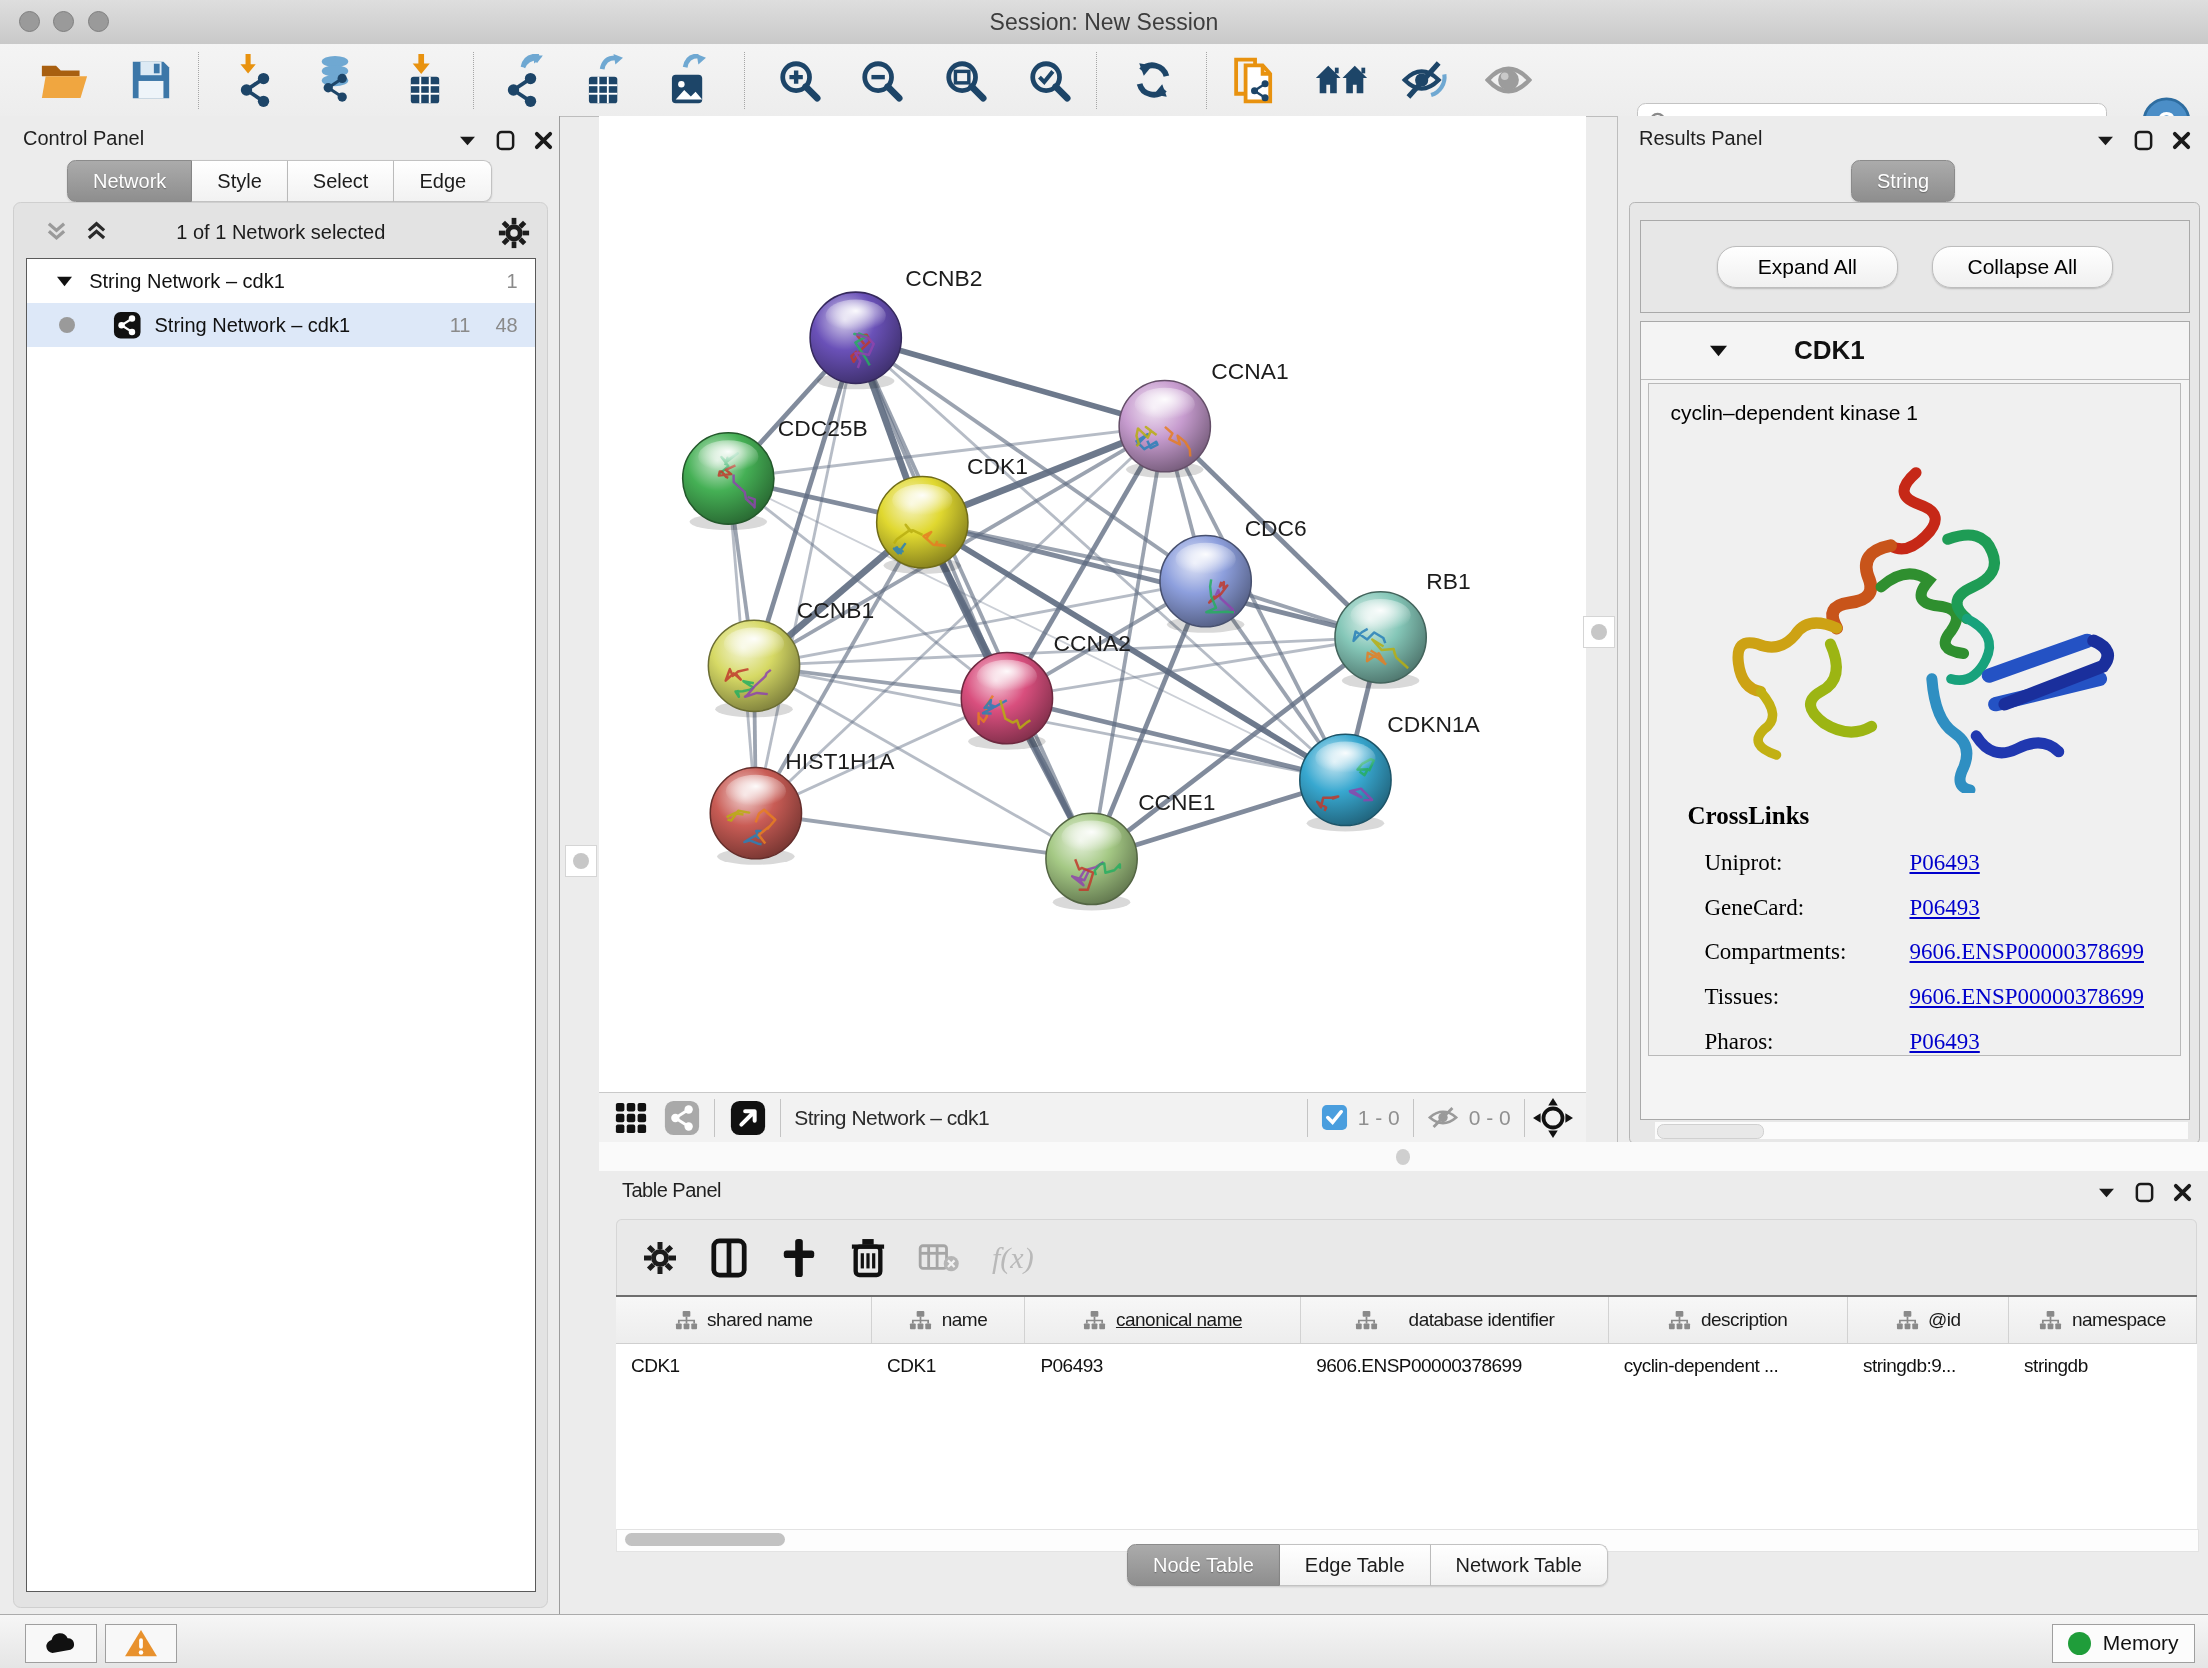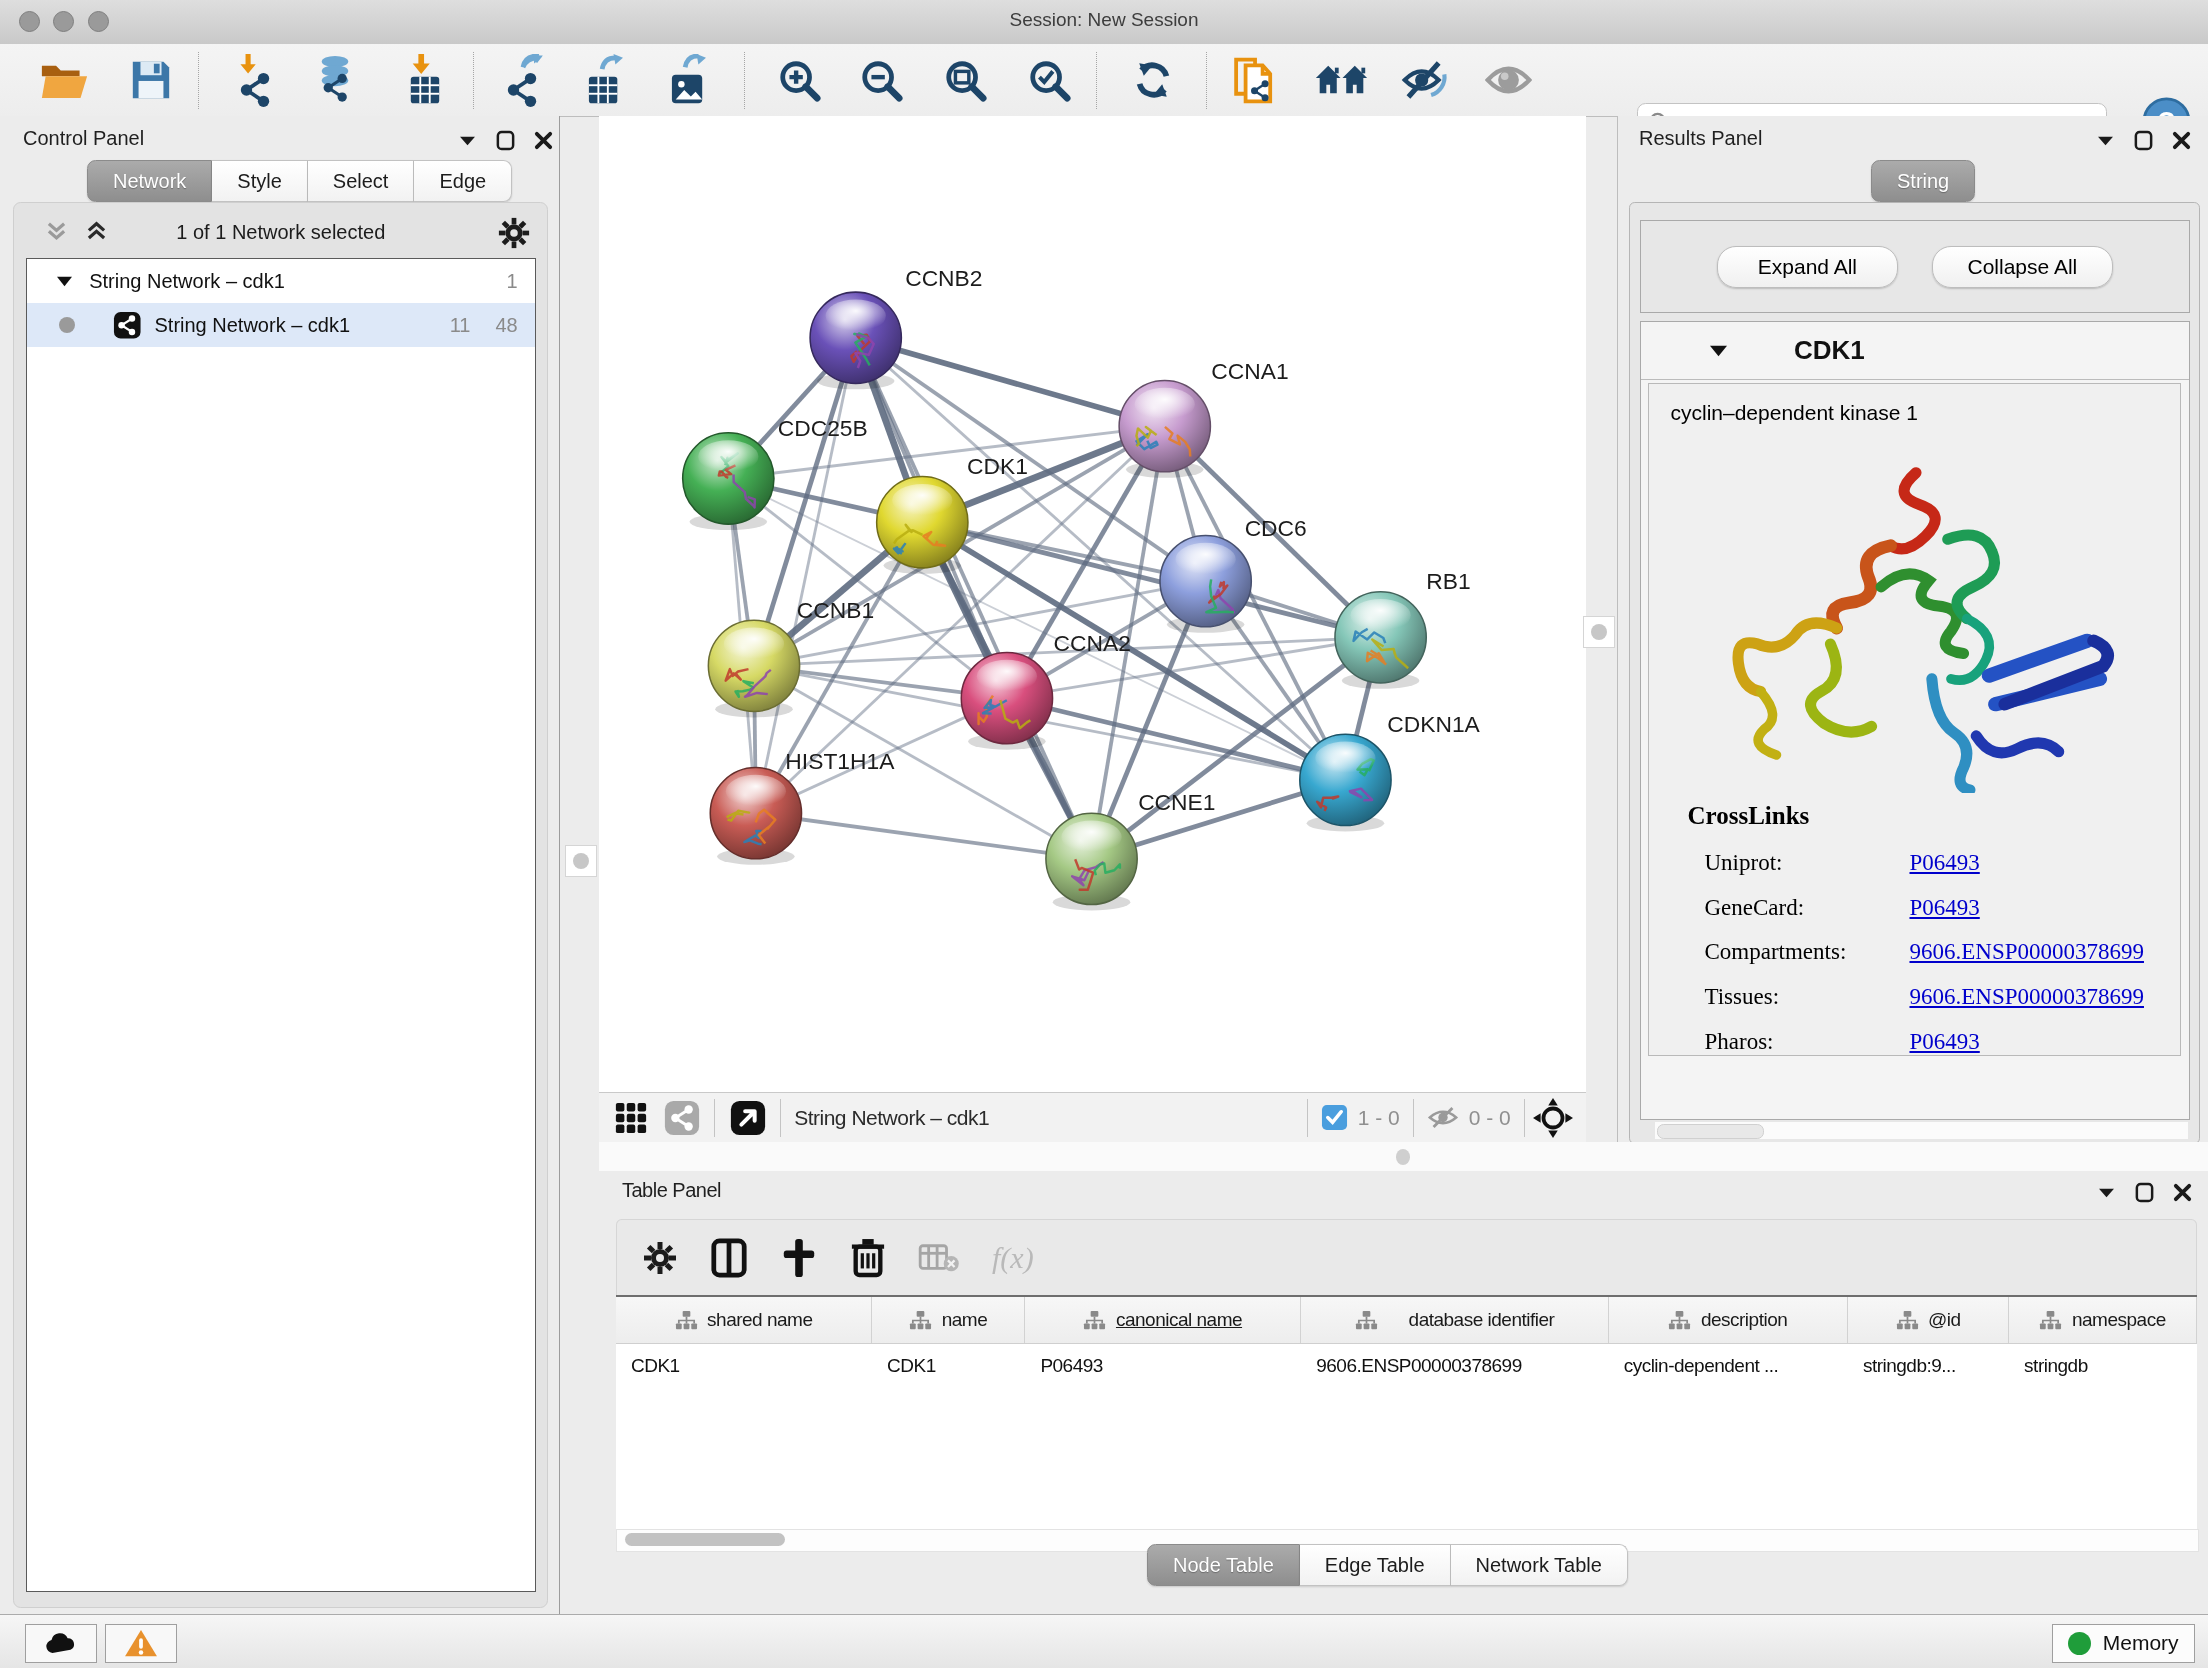--- a/index.html
+++ b/index.html
@@ -2,33 +2,33 @@
 <html style="font-size:15px"><head>
 <meta charset="utf-8">
 <style>
   html,body{margin:0;padding:0;width:2208px;height:1668px;overflow:hidden;
     font-family:"Liberation Sans",sans-serif;background:#ececec;}
   .abs{position:absolute;}
   
   #titlebar{left:0;top:0;width:2208px;height:44px;
     background:linear-gradient(#dedede,#c9c9c9);border-bottom:1px solid #9f9f9f;}
   .tl-circle{width:19px;height:19px;border-radius:50%;background:#9a9a9a;border:1px solid #7f7f7f;top:11.4px;}
-  #win-title{width:100%;text-align:center;top:8.6px;font-size:19px;color:#3d3d3d;}
+  #win-title{width:100%;text-align:center;top:8.6px;font-size:23px;color:#3d3d3d;}
   
   #toolbar{left:0;top:44px;width:2208px;height:72px;background:linear-gradient(#f4f4f4,#ededed);
     border-bottom:1px solid #bdbdbd;}
   .tb-btn{top:5.7px;width:61px;height:61px;display:flex;align-items:center;justify-content:center;}
   .tb-sep{top:7.6px;width:0;height:57px;border-left:1.9px dotted #a5a5a5;}
   #search-wrap{left:1637px;top:59px;width:468px;height:38px;background:#fff;border:1px solid #c3c3c3;
     border-radius:8.6px;display:flex;align-items:center;}
   #search-input{border:none;outline:none;flex:1;font-size:19px;height:32px;background:transparent;}
   
   .panel-title{font-size:20px;color:#1f1f1f;}
   .win-ctrls{display:flex;gap:17px;align-items:center;}
-  .seg{display:inline-flex;margin-left:20px;}
+  .seg{display:inline-flex;}
   .seg .tab{height:40px;display:flex;align-items:center;justify-content:center;padding:0 25px;
     background:linear-gradient(#ffffff,#f2f2f2);border:1px solid #c2c2c2;border-left:none;
     font-size:20px;color:#1c1c1c;box-shadow:0 1px 1.9px rgba(0,0,0,.15);}
   .seg .tab:first-child{border-left:1px solid #c2c2c2;border-radius:8.6px 0 0 8.6px;}
   .seg .tab:last-child{border-radius:0 8.6px 8.6px 0;}
   .seg .tab.sel{background:linear-gradient(#ababab,#8e8e8e);color:#fff;text-shadow:0 1px 1px rgba(0,0,0,.3);
     border-color:#8b8b8b;}
   .seg .tab.single{border-radius:8.6px;border-left:1px solid #8b8b8b;}
   
   #control-panel{left:0;top:116px;width:559px;height:1498px;background:#ececec;border-right:1px solid #9c9c9c;}

